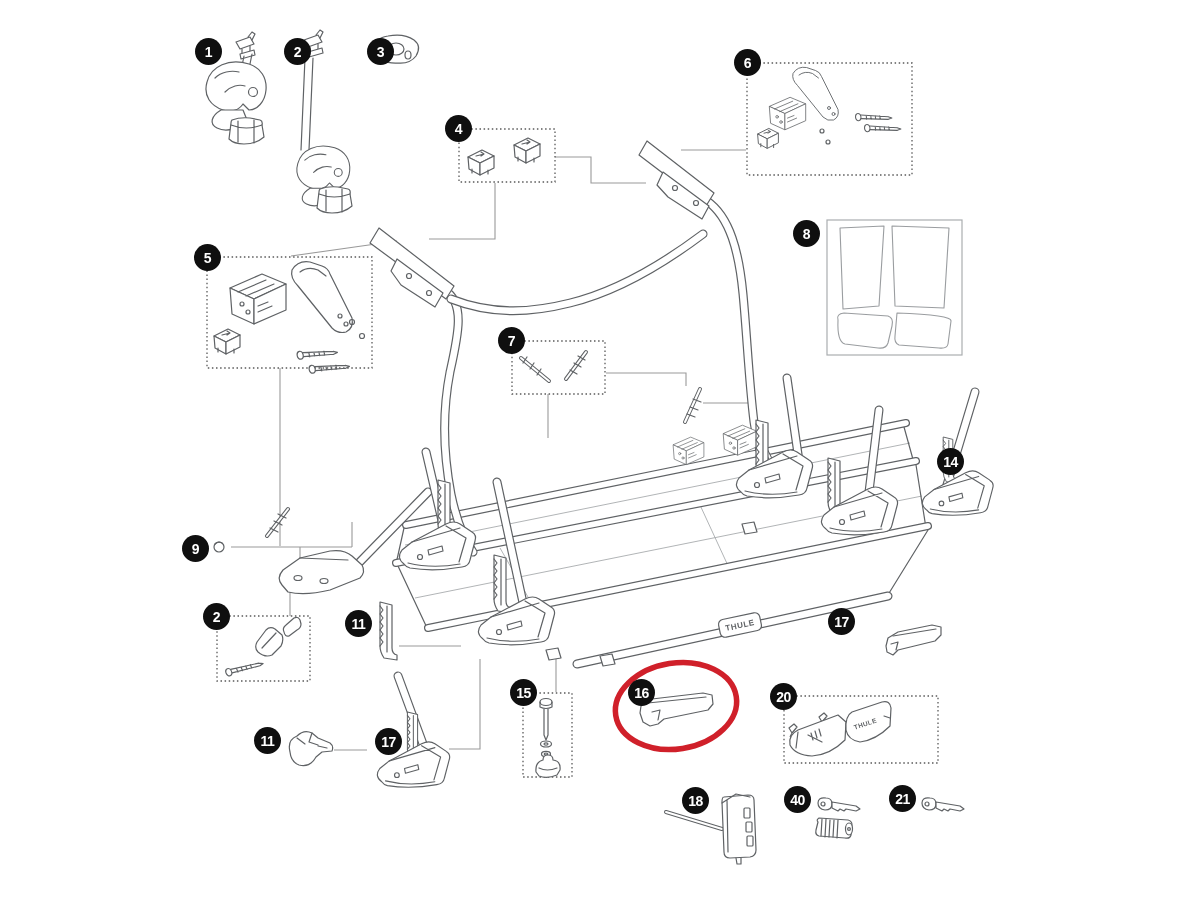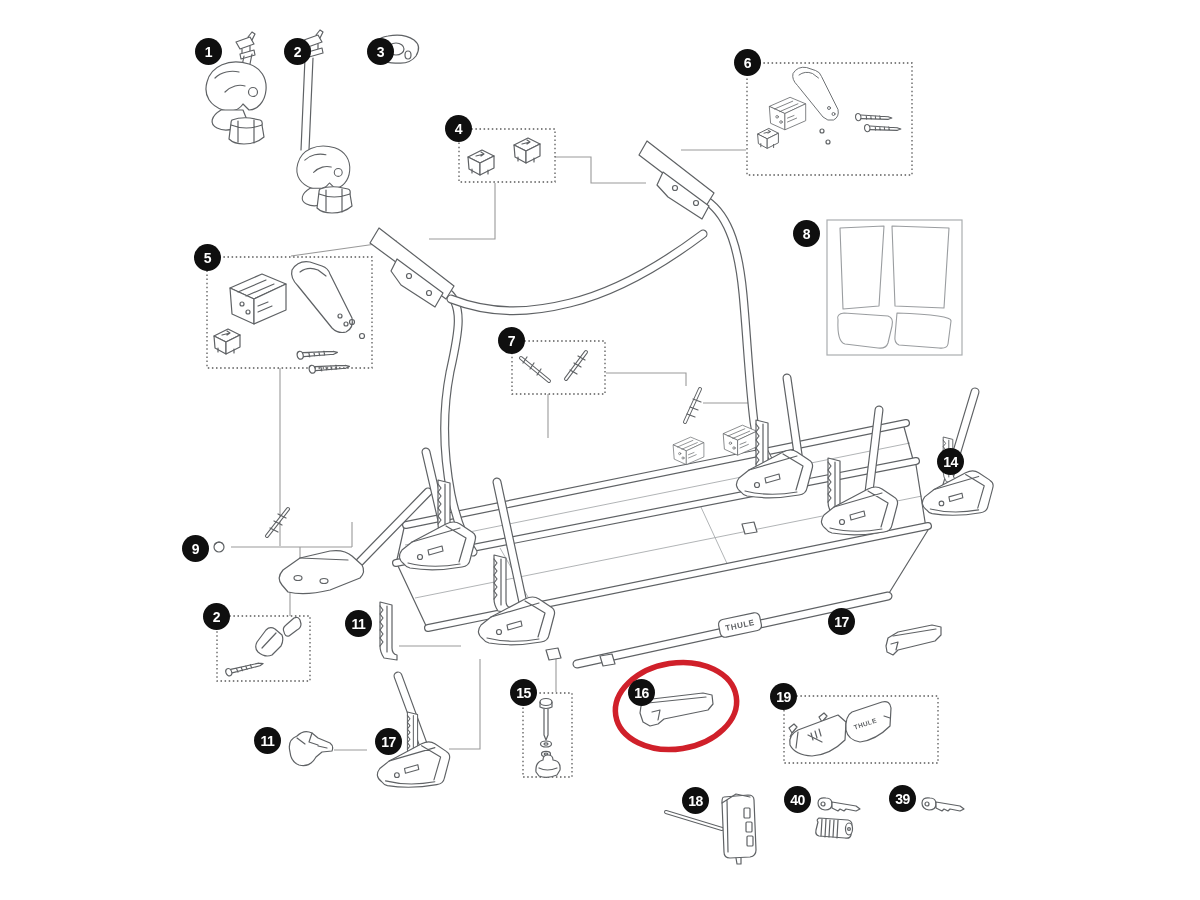--- a/index.html
+++ b/index.html
@@ -359,18 +359,18 @@
 <div class="callout" style="left:793px;top:220px">8</div>
 <div class="callout" style="left:182px;top:535px">9</div>
 <div class="callout" style="left:203px;top:603px">2</div>
 <div class="callout" style="left:345px;top:610px">11</div>
 <div class="callout" style="left:254px;top:727px">11</div>
 <div class="callout" style="left:375px;top:728px">17</div>
 <div class="callout" style="left:937px;top:448px">14</div>
 <div class="callout" style="left:510px;top:679px">15</div>
 <div class="callout" style="left:628px;top:679px">16</div>
 <div class="callout" style="left:828px;top:608px">17</div>
-<div class="callout" style="left:770px;top:683px">19</div>
+<div class="callout" style="left:770px;top:683px">20</div>
 <div class="callout" style="left:682px;top:787px">18</div>
 <div class="callout" style="left:784px;top:786px">40</div>
-<div class="callout" style="left:889px;top:785px">39</div>
+<div class="callout" style="left:889px;top:785px">21</div>
 
 </div>
 
 </body></html>

